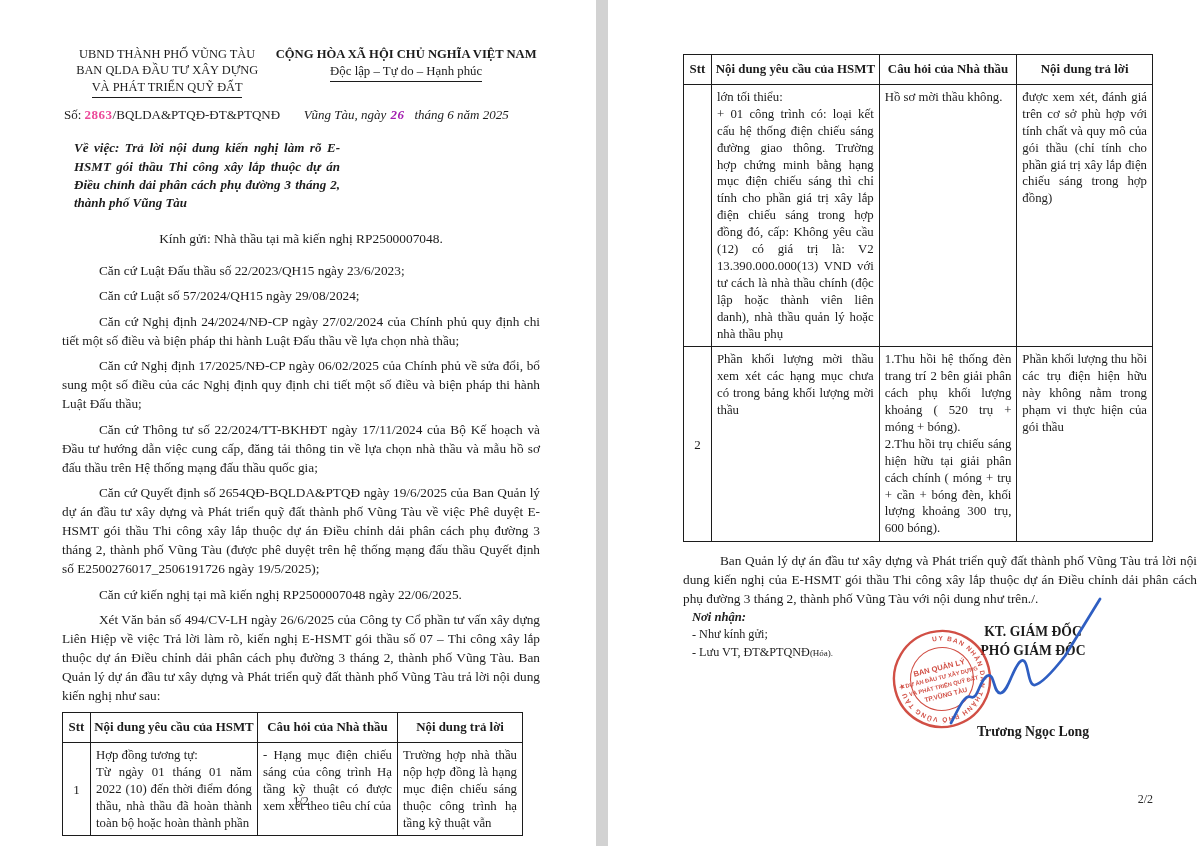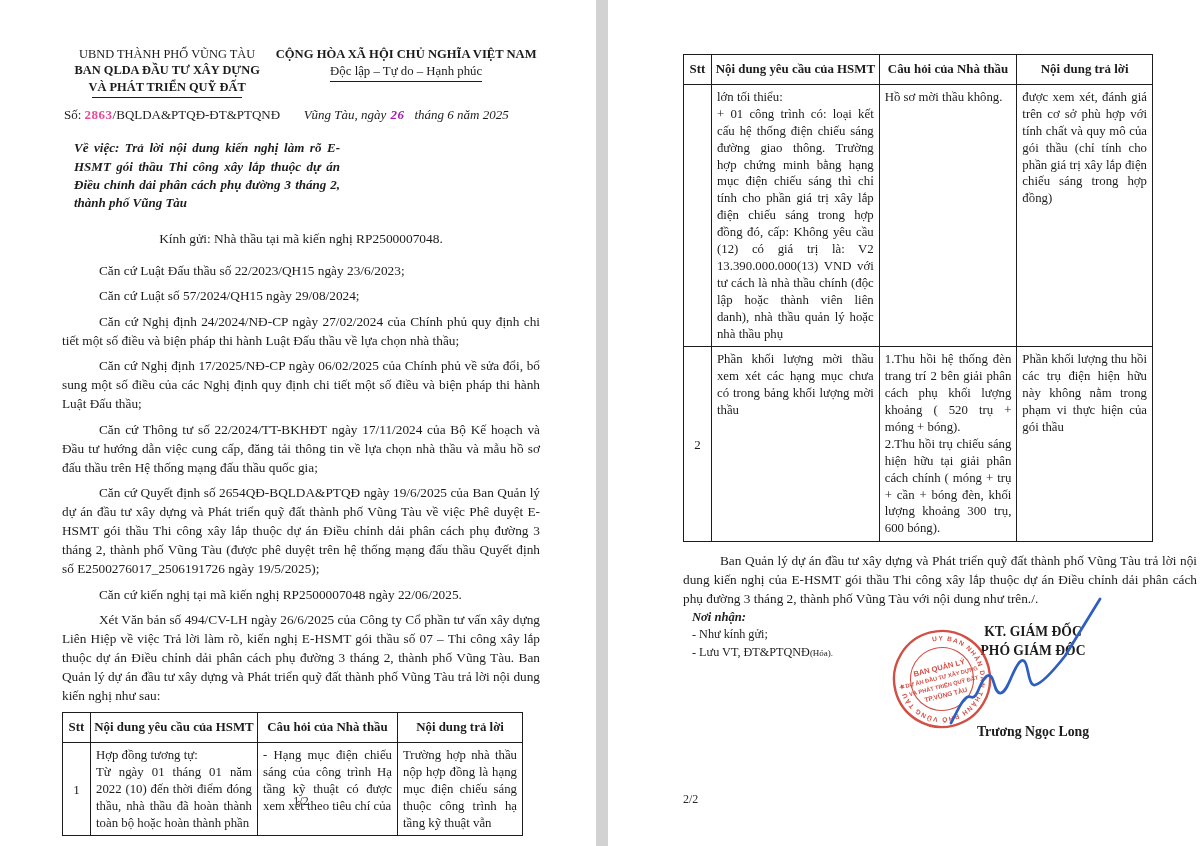--- a/index.html
+++ b/index.html
@@ -15,21 +15,21 @@
     position:absolute; top:0; bottom:0; background:#ffffff;
   }
   #page1 { left:0; width:596px; }
   #page2 { left:608px; width:592px; }
   .gap { position:absolute; top:0; bottom:0; left:596px; width:12px; background:#d2d2d2; }
 
   
   .p1-content { position:absolute; left:62px; top:46px; width:478px; }
   .hdr { display:flex; }
   .hdr-left { width:44%; text-align:center; font-size:12.4px; line-height:1.32; }
-  .hdr-left .org-line { font-weight:bold; }
+  .hdr-left .org-line { font-weight:normal; }
   .hdr-right { width:56%; text-align:center; font-size:12.8px; line-height:1.35; }
   .hdr-right .nat1 { font-weight:bold; font-size:12.6px; }
   .hdr-right .nat2 { font-weight:normal; display:inline-block; border-bottom:1.4px solid #1c1c1c; padding-bottom:1px; }
   .org-underline { width:150px; border-bottom:1.4px solid #1c1c1c; margin:2px auto 0; }
 
   .num-date { display:flex; margin-top:9px; font-size:13px; }
   .num-date .num { width:44%; padding-left:2px; white-space:nowrap; }
   .stamped { color:#ec4899; font-weight:bold; letter-spacing:.5px; }
   .num-date .date { width:56%; text-align:center; font-style:italic; white-space:nowrap; }
   .date .day { color:#a21caf; margin:0 10px 8px 4px; font-style:italic; }
@@ -51,21 +51,21 @@
   .doc-table th, .doc-table td {
     border:1.4px solid #1c1c1c; vertical-align:top;
     font-size:12.8px; line-height:1.32; padding:4px 5px;
   }
   .doc-table th { font-weight:bold; text-align:center; vertical-align:middle; font-size:12.9px; padding:6px 3px; }
   .doc-table td { text-align:justify; white-space:pre-line; }
   .doc-table td.stt { text-align:center; vertical-align:middle; white-space:normal; font-size:13px; }
 
   .pgfoot { position:absolute; font-size:12px; color:#2a2a2a; }
   #page1 .pgfoot { left:62px; width:478px; top:794px; text-align:center; }
-  #page2 .pgfoot { left:75px; width:470px; top:792px; text-align:left; }
+  #page2 .pgfoot { left:75px; width:470px; top:792px; text-align:right; }
 
   
   .p2-content { position:absolute; left:75px; top:54px; width:470px; }
   .closing {
     margin-top:9px; width:514px; font-size:13.3px; line-height:1.43;
     text-align:justify; text-indent:37px;
   }
   .recipients { position:absolute; left:84px; top:608px; font-size:12.2px; line-height:1.45; }
   .recipients .label { font-weight:bold; font-style:italic; font-size:12.6px; }
   .recipients .sub { font-size:9px; }

